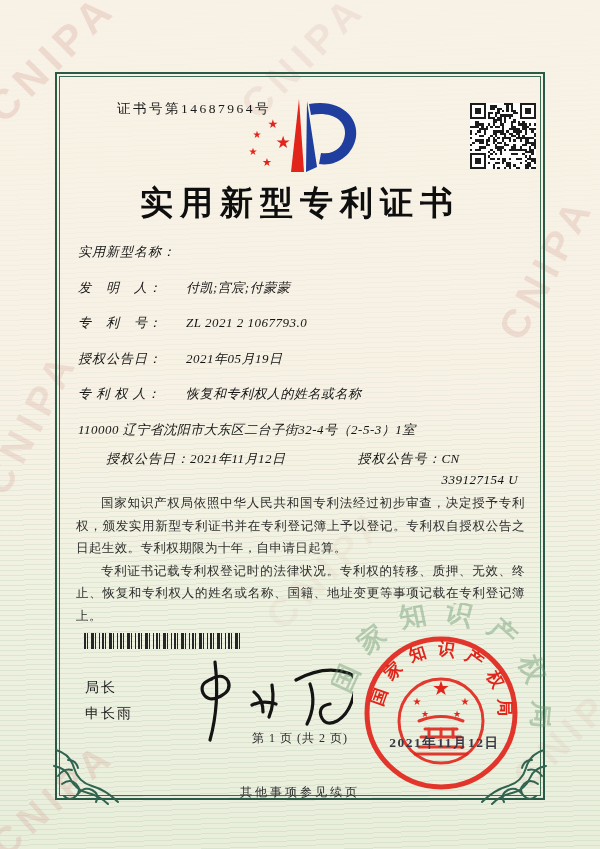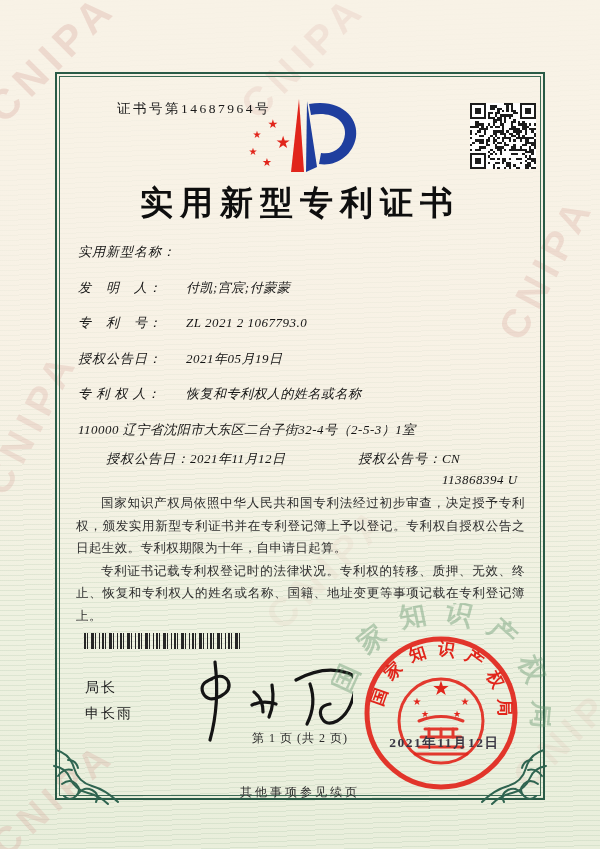--- a/index.html
+++ b/index.html
@@ -171,21 +171,21 @@
     <div class="frow" style="margin-bottom:8px;">
       <span class="fvalue">110000 辽宁省沈阳市大东区二台子街32-4号（2-5-3）1室</span>
     </div>
     <div class="frow-double">
       <div class="fpair fpair-left">
         <span class="flabel">授权公告日：</span>
         <span class="fvalue">2021年11月12日</span>
       </div>
       <div class="fpair">
         <span class="flabel">授权公告号：</span>
-        <span class="fvalue">CN 113868394 U</span>
+        <span class="fvalue">CN 339127154 U</span>
       </div>
     </div>
   </div>
 
   <div class="paras">
     <p>国家知识产权局依照中华人民共和国专利法经过初步审查，决定授予专利权，颁发实用新型专利证书并在专利登记簿上予以登记。专利权自授权公告之日起生效。专利权期限为十年，自申请日起算。</p>
     <p>专利证书记载专利权登记时的法律状况。专利权的转移、质押、无效、终止、恢复和专利权人的姓名或名称、国籍、地址变更等事项记载在专利登记簿上。</p>
   </div>
 
   <div class="barcode"></div>

